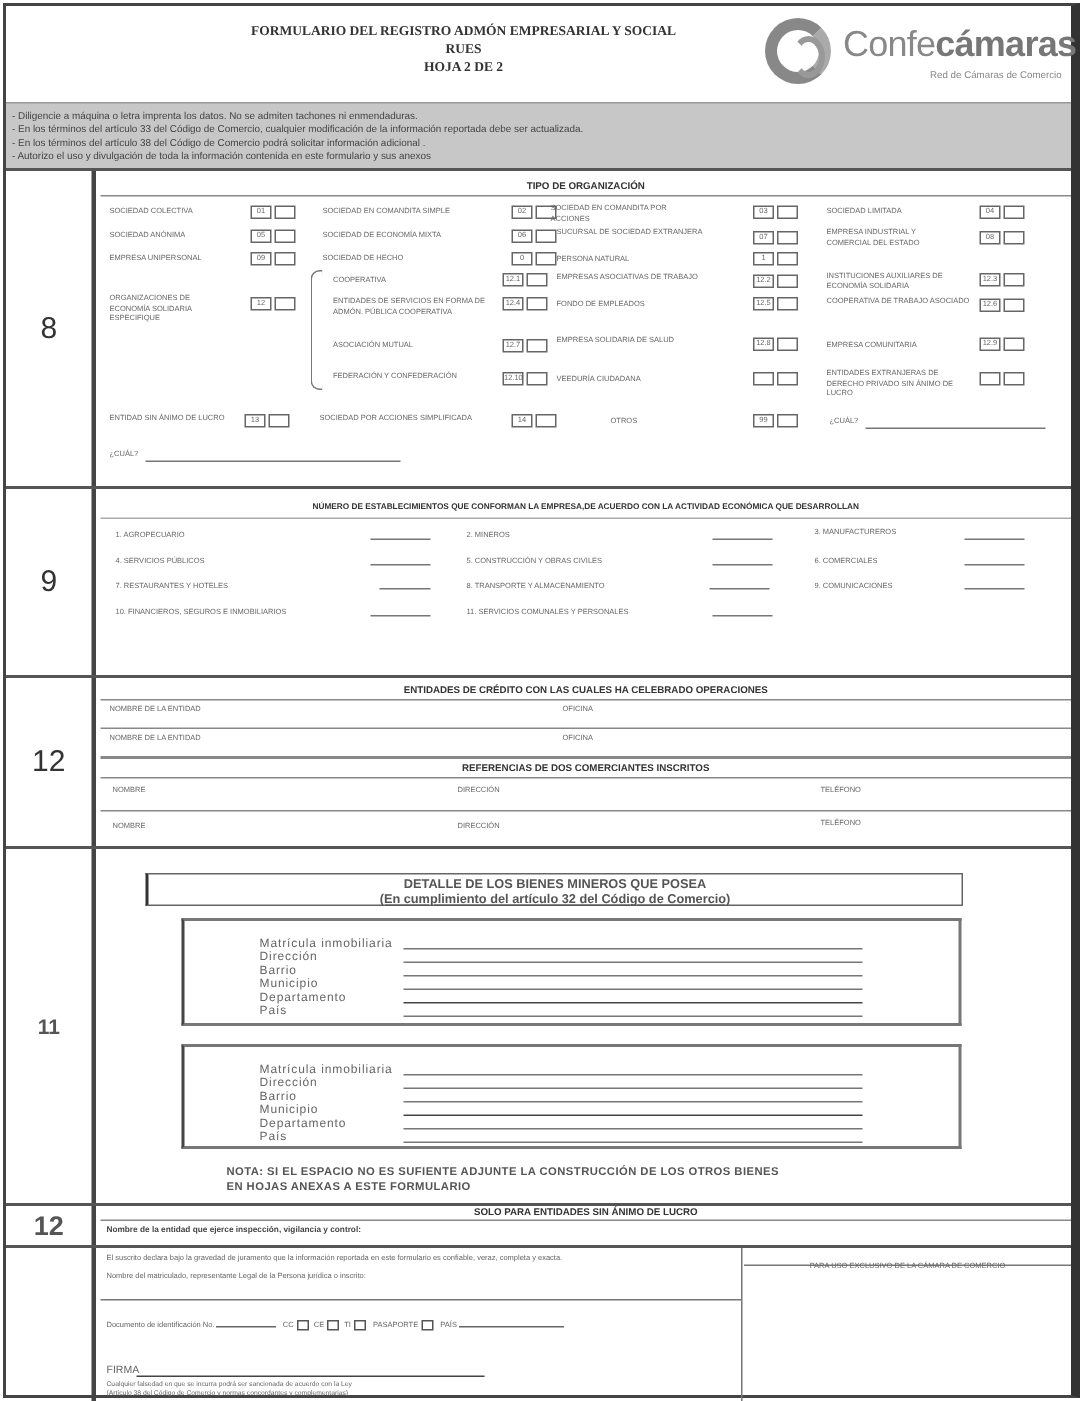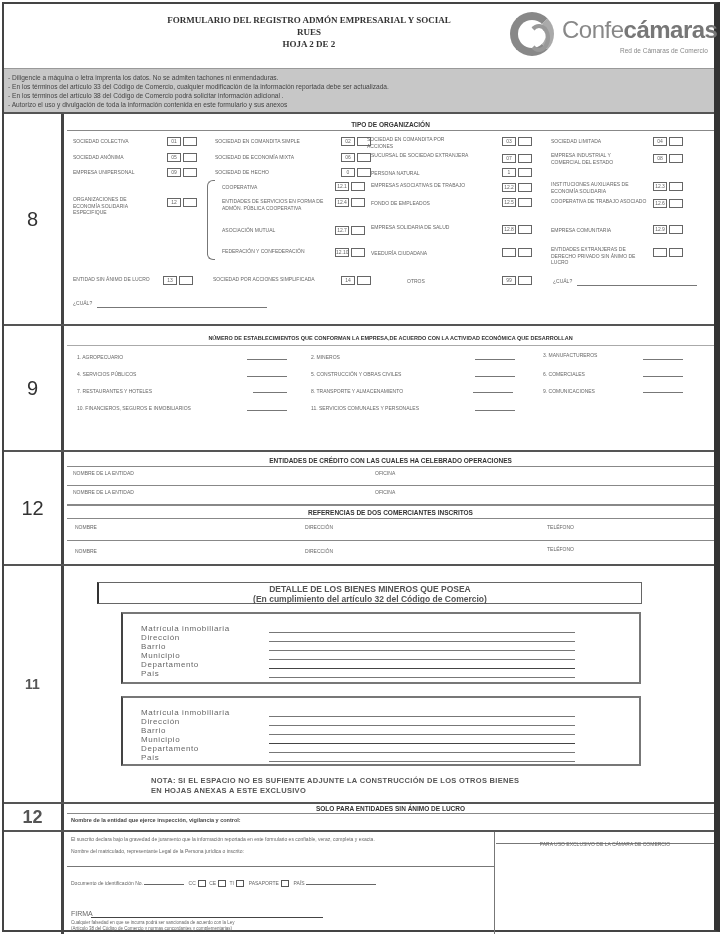--- a/index.html
+++ b/index.html
@@ -24,21 +24,21 @@
   .sec-head { position: absolute; left: 0; right: 0; height: 13px; border-bottom: 1px solid #888; text-align: center; font-size: 6.5px; font-weight: bold; line-height: 13px; color: #333; }
   .lbl { position: absolute; font-size: 5px; line-height: 6.5px; color: #666; text-transform: uppercase; }
   .codebox { position: absolute; display: flex; gap: 2px; }
   .codebox span { display: inline-block; width: 14px; height: 9px; border: 1px solid #666; font-size: 5px; line-height: 7px; text-align: center; color: #666; }
   .brace { position: absolute; width: 8px; border: 1px solid #777; border-right: none; border-radius: 6px 0 0 6px; }
   .line { position: absolute; height: 1px; background: #777; }
   .hline { position: absolute; left: 0; right: 0; height: 1px; background: #888; }
   .box11 { position: absolute; border: 2px solid #777; border-left-color: #444; }
   .bienes-head { position: absolute; left: 30px; top: 16px; width: 545px; height: 22px; border: 1px solid #666; border-left: 2px solid #333; text-align: center; font-size: 8.5px; font-weight: bold; line-height: 10px; color: #555; padding-top: 1px; }
   .bienes-head .u { text-decoration: underline; }
-  .field-lbl { position: absolute; font-size: 8px; line-height: 9px; color: #666; letter-spacing: 0.6px; }
+  .field-lbl { position: absolute; font-size: 8px; line-height: 9px; color: #666; letter-spacing: 0.6px; margin-left: 32px; }
   .nota { position: absolute; left: 84px; top: 210px; width: 520px; font-size: 7.5px; line-height: 10px; font-weight: bold; color: #555; letter-spacing: 0.3px; }
   .small { font-size: 5px; color: #666; position: absolute; }
   .chk { display: inline-block; width: 8px; height: 7px; border: 1px solid #555; vertical-align: middle; margin: 0 2px; }
 </style>
 </head>
 <body>
 
 <div class="page">
 
   <div class="header">
@@ -304,21 +304,21 @@
         <div class="line" style="left:146px;top:18px;width:306px;"></div>
         <div class="line" style="left:146px;top:27px;width:306px;"></div>
         <div class="line" style="left:146px;top:36px;width:306px;"></div>
         <div class="line" style="left:146px;top:45px;width:306px;background:#444;"></div>
         <div class="line" style="left:146px;top:54px;width:306px;"></div>
         <div class="line" style="left:146px;top:63px;width:306px;"></div>
       </div>
 
       <div class="nota">
         <div>NOTA: SI EL ESPACIO NO ES SUFIENTE ADJUNTE LA CONSTRUCCIÓN DE LOS OTROS BIENES</div>
-        <div>EN HOJAS ANEXAS A ESTE EXCLUSIVO</div>
+        <div>EN HOJAS ANEXAS A ESTE FORMULARIO</div>
       </div>
     </div>
   </div>
 
   <div class="row" style="top:798px;height:28px;">
     <div class="num big" style="font-size:18px;">12</div>
     <div class="content">
       <div class="sec-head" style="top:0;height:10px;line-height:10px;">SOLO PARA ENTIDADES SIN ÁNIMO DE LUCRO</div>
       <div class="lbl" style="left:4px;top:13px;font-size:5.5px;font-weight:bold;text-transform:none;color:#444;">Nombre de la entidad que ejerce inspección, vigilancia y control:</div>
     </div>

